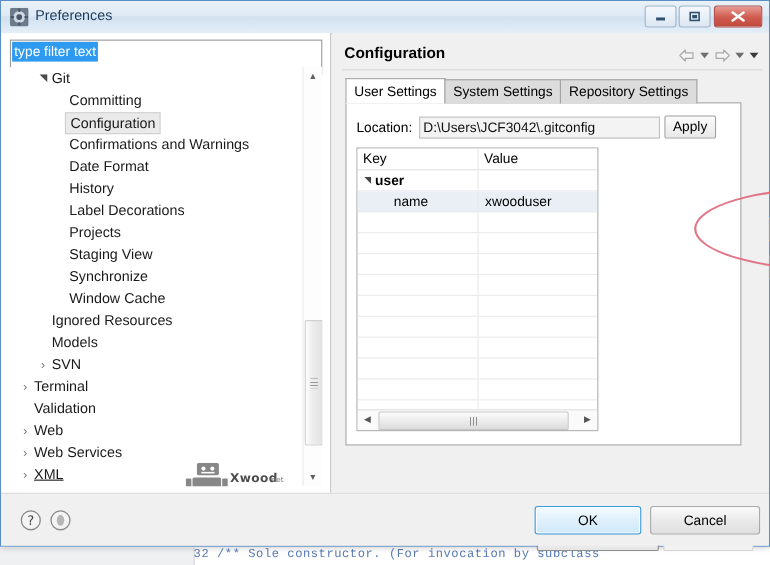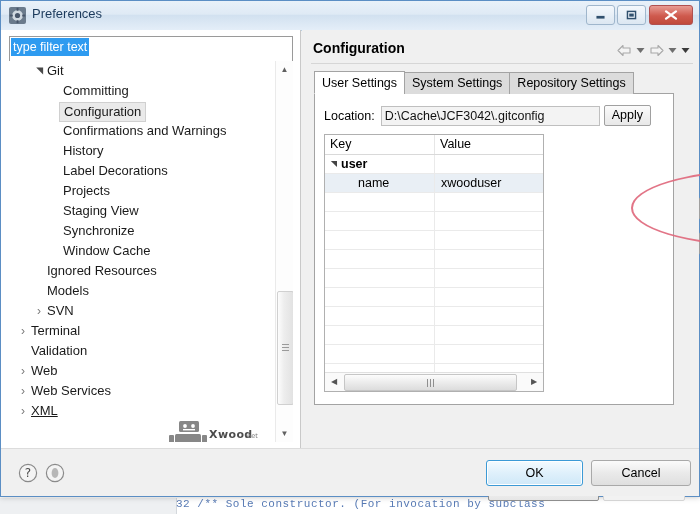--- a/index.html
+++ b/index.html
@@ -326,20 +326,23 @@
               <span class="lbl" style="left: 38px;">Git</span>
             </div>
             <div class="tree-row">
               <span class="lbl" style="left: 54px;">Committing</span>
             </div>
             <div class="tree-row selected">
               <span class="lbl" style="left: 54px;">Configuration</span>
             </div>
             <div class="tree-row">
               <span class="lbl" style="left: 54px;">Confirmations and Warnings</span>
+            </div>
+            <div class="tree-row">
+              <span class="lbl" style="left: 54px;">Date Format</span>
             </div>
             <div class="tree-row">
               <span class="lbl" style="left: 54px;">History</span>
             </div>
             <div class="tree-row">
               <span class="lbl" style="left: 54px;">Label Decorations</span>
             </div>
             <div class="tree-row">
               <span class="lbl" style="left: 54px;">Projects</span>
             </div>
@@ -436,21 +439,21 @@
       <div id="tabs">
           <div class="tab active">User Settings</div>
           <div class="tab">System Settings</div>
           <div class="tab">Repository Settings</div>
         </div>
 
       <div id="tab-panel">
 
         <div id="loc-row">
           <span id="loc-label">Location:</span>
-          <div id="loc-value">D:\Cache\JCF3042\.gitconfig</div>
+          <div id="loc-value">D:\Users\JCF3042\.gitconfig</div>
           <div id="open-btn">Apply</div>
         </div>
 
         <div id="table-box">
           <div id="table-head">
             <div class="th key">Key</div>
             <div class="th val">Value</div>
           </div>
           <div id="table-body">
               <div class="trow group">

